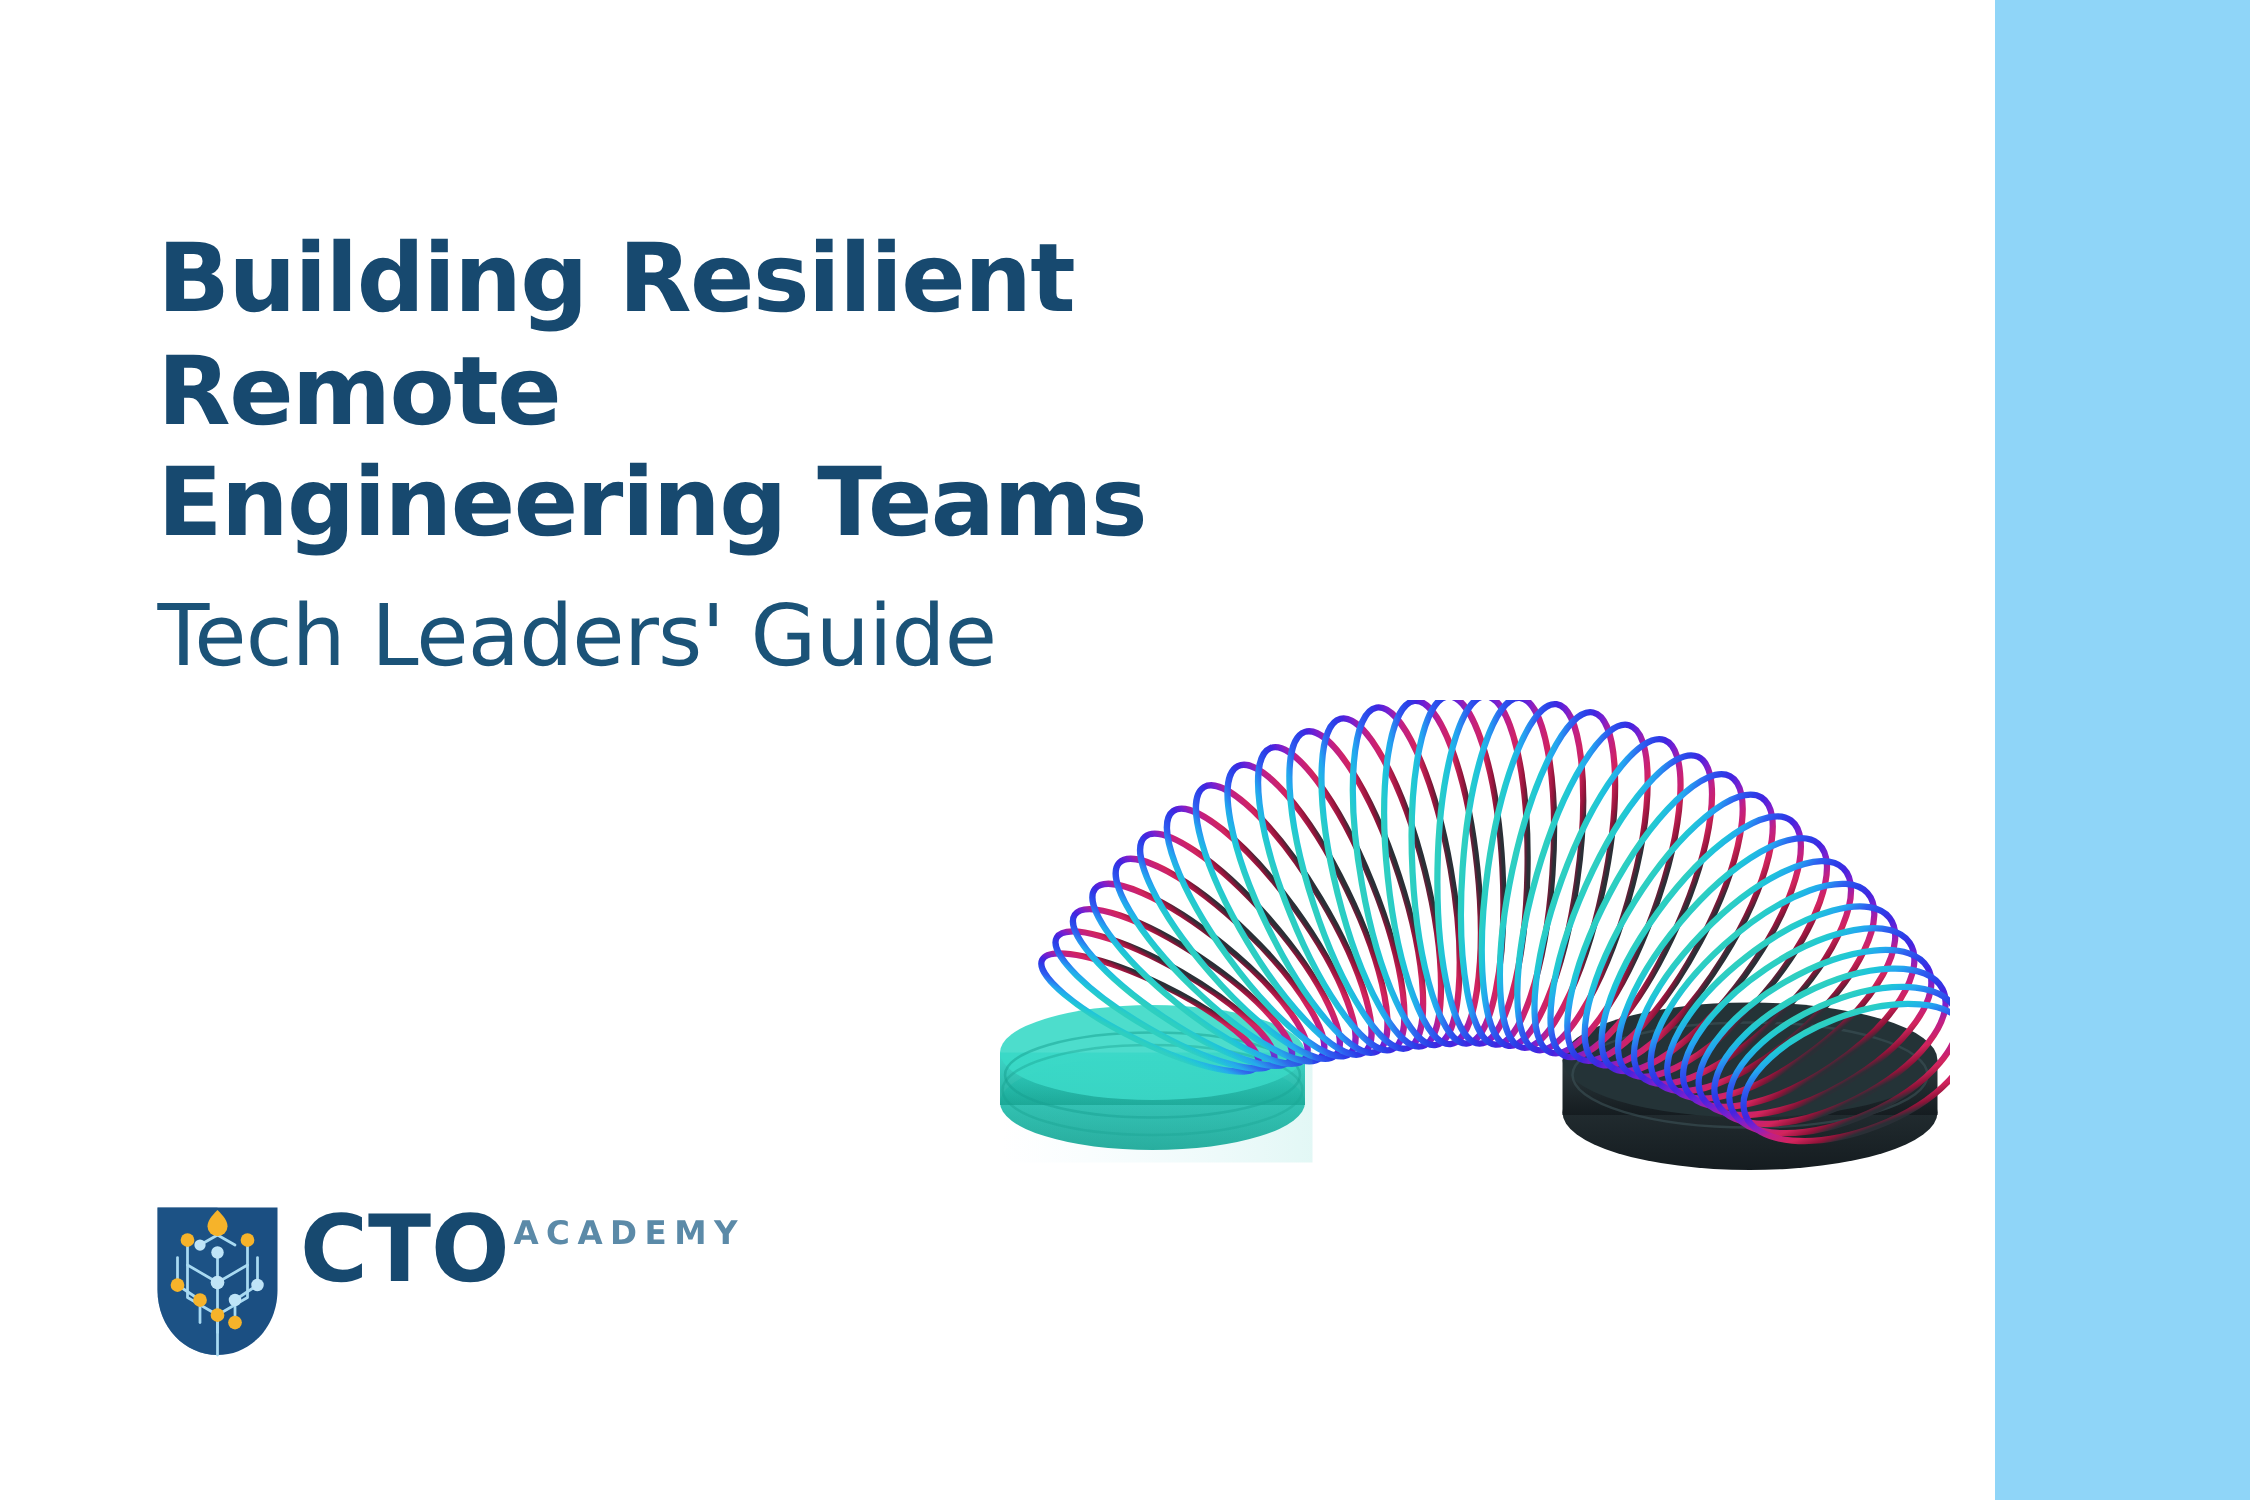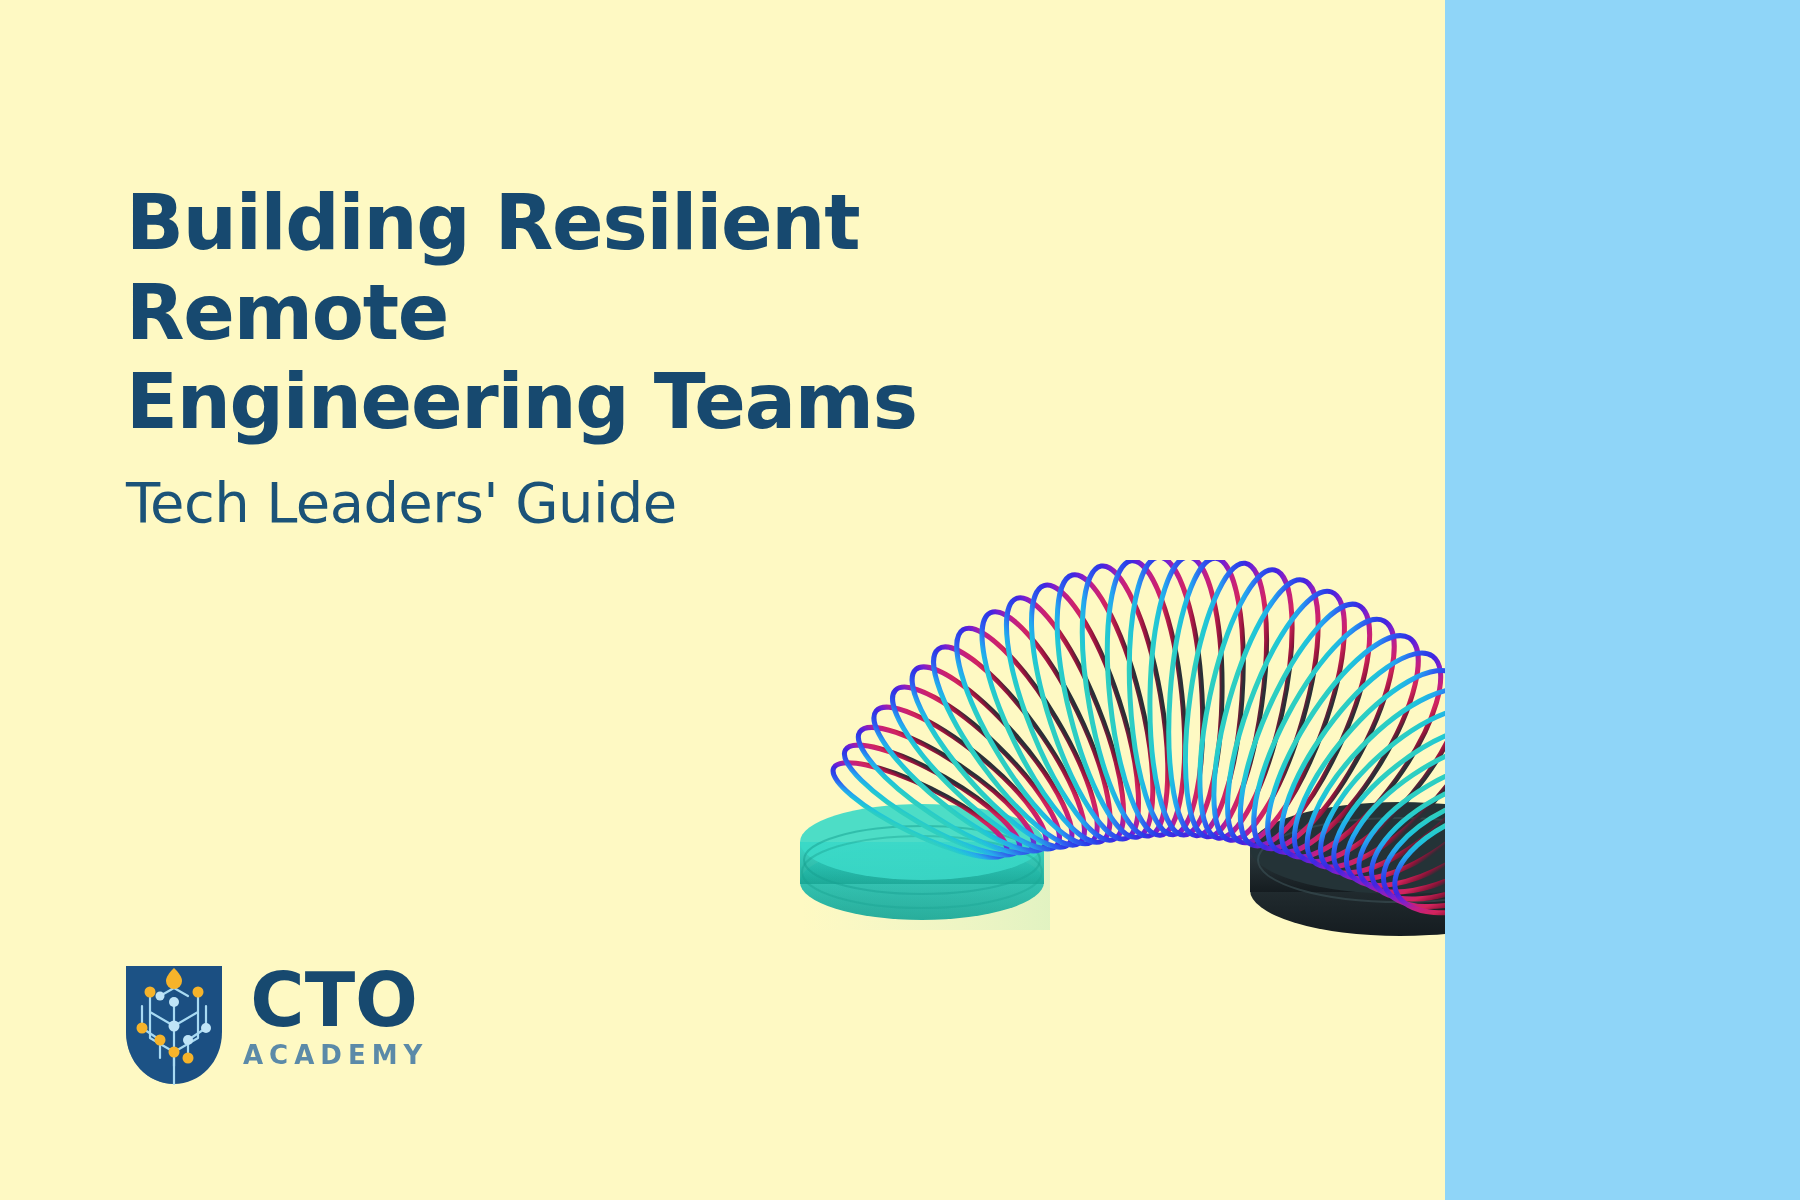--- a/index.html
+++ b/index.html
@@ -9,23 +9,23 @@
   }
   body {
     width: 1800px;
     height: 1200px;
     overflow: hidden;
     font-family: "Liberation Sans", sans-serif;
   }
 
   .canvas {
     position: relative;
-    width: 1445px;
+    width: 1596px;
     height: 1200px;
-    background: #fef9c3;
+    background: #ffffff;
     overflow: hidden;
   }
 
   
   .text-block {
     position: absolute;
     left: 126px;
     top: 178px;
     width: 1060px;
   }
@@ -37,21 +37,21 @@
     line-height: 1.18;
     letter-spacing: -1.2px;
     color: #17496f;
     margin: 0;
     white-space: pre-line;
   }
 
   .subheadline {
     font-family: "DejaVu Sans", sans-serif;
     font-weight: 400;
-    font-size: 56px;
+    font-size: 68px;
     line-height: 1.2;
     letter-spacing: -0.6px;
     color: #1b5378;
     margin: 22px 0 0 0;
   }
 
   
   .logo {
     position: absolute;
     left: 122px;
@@ -60,23 +60,21 @@
     align-items: flex-start;
     gap: 14px;
   }
   .logo-shield {
     width: 104px;
     height: 126px;
     display: block;
   }
   .logo-words {
     display: flex;
-    flex-direction: column;
     margin-top: 4px;
-    align-items: center;
   }
   .logo-cto {
     font-family: "DejaVu Sans", sans-serif;
     font-weight: 700;
     font-size: 74px;
     line-height: 0.92;
     letter-spacing: 0px;
     color: #17496f;
   }
   .logo-academy {

